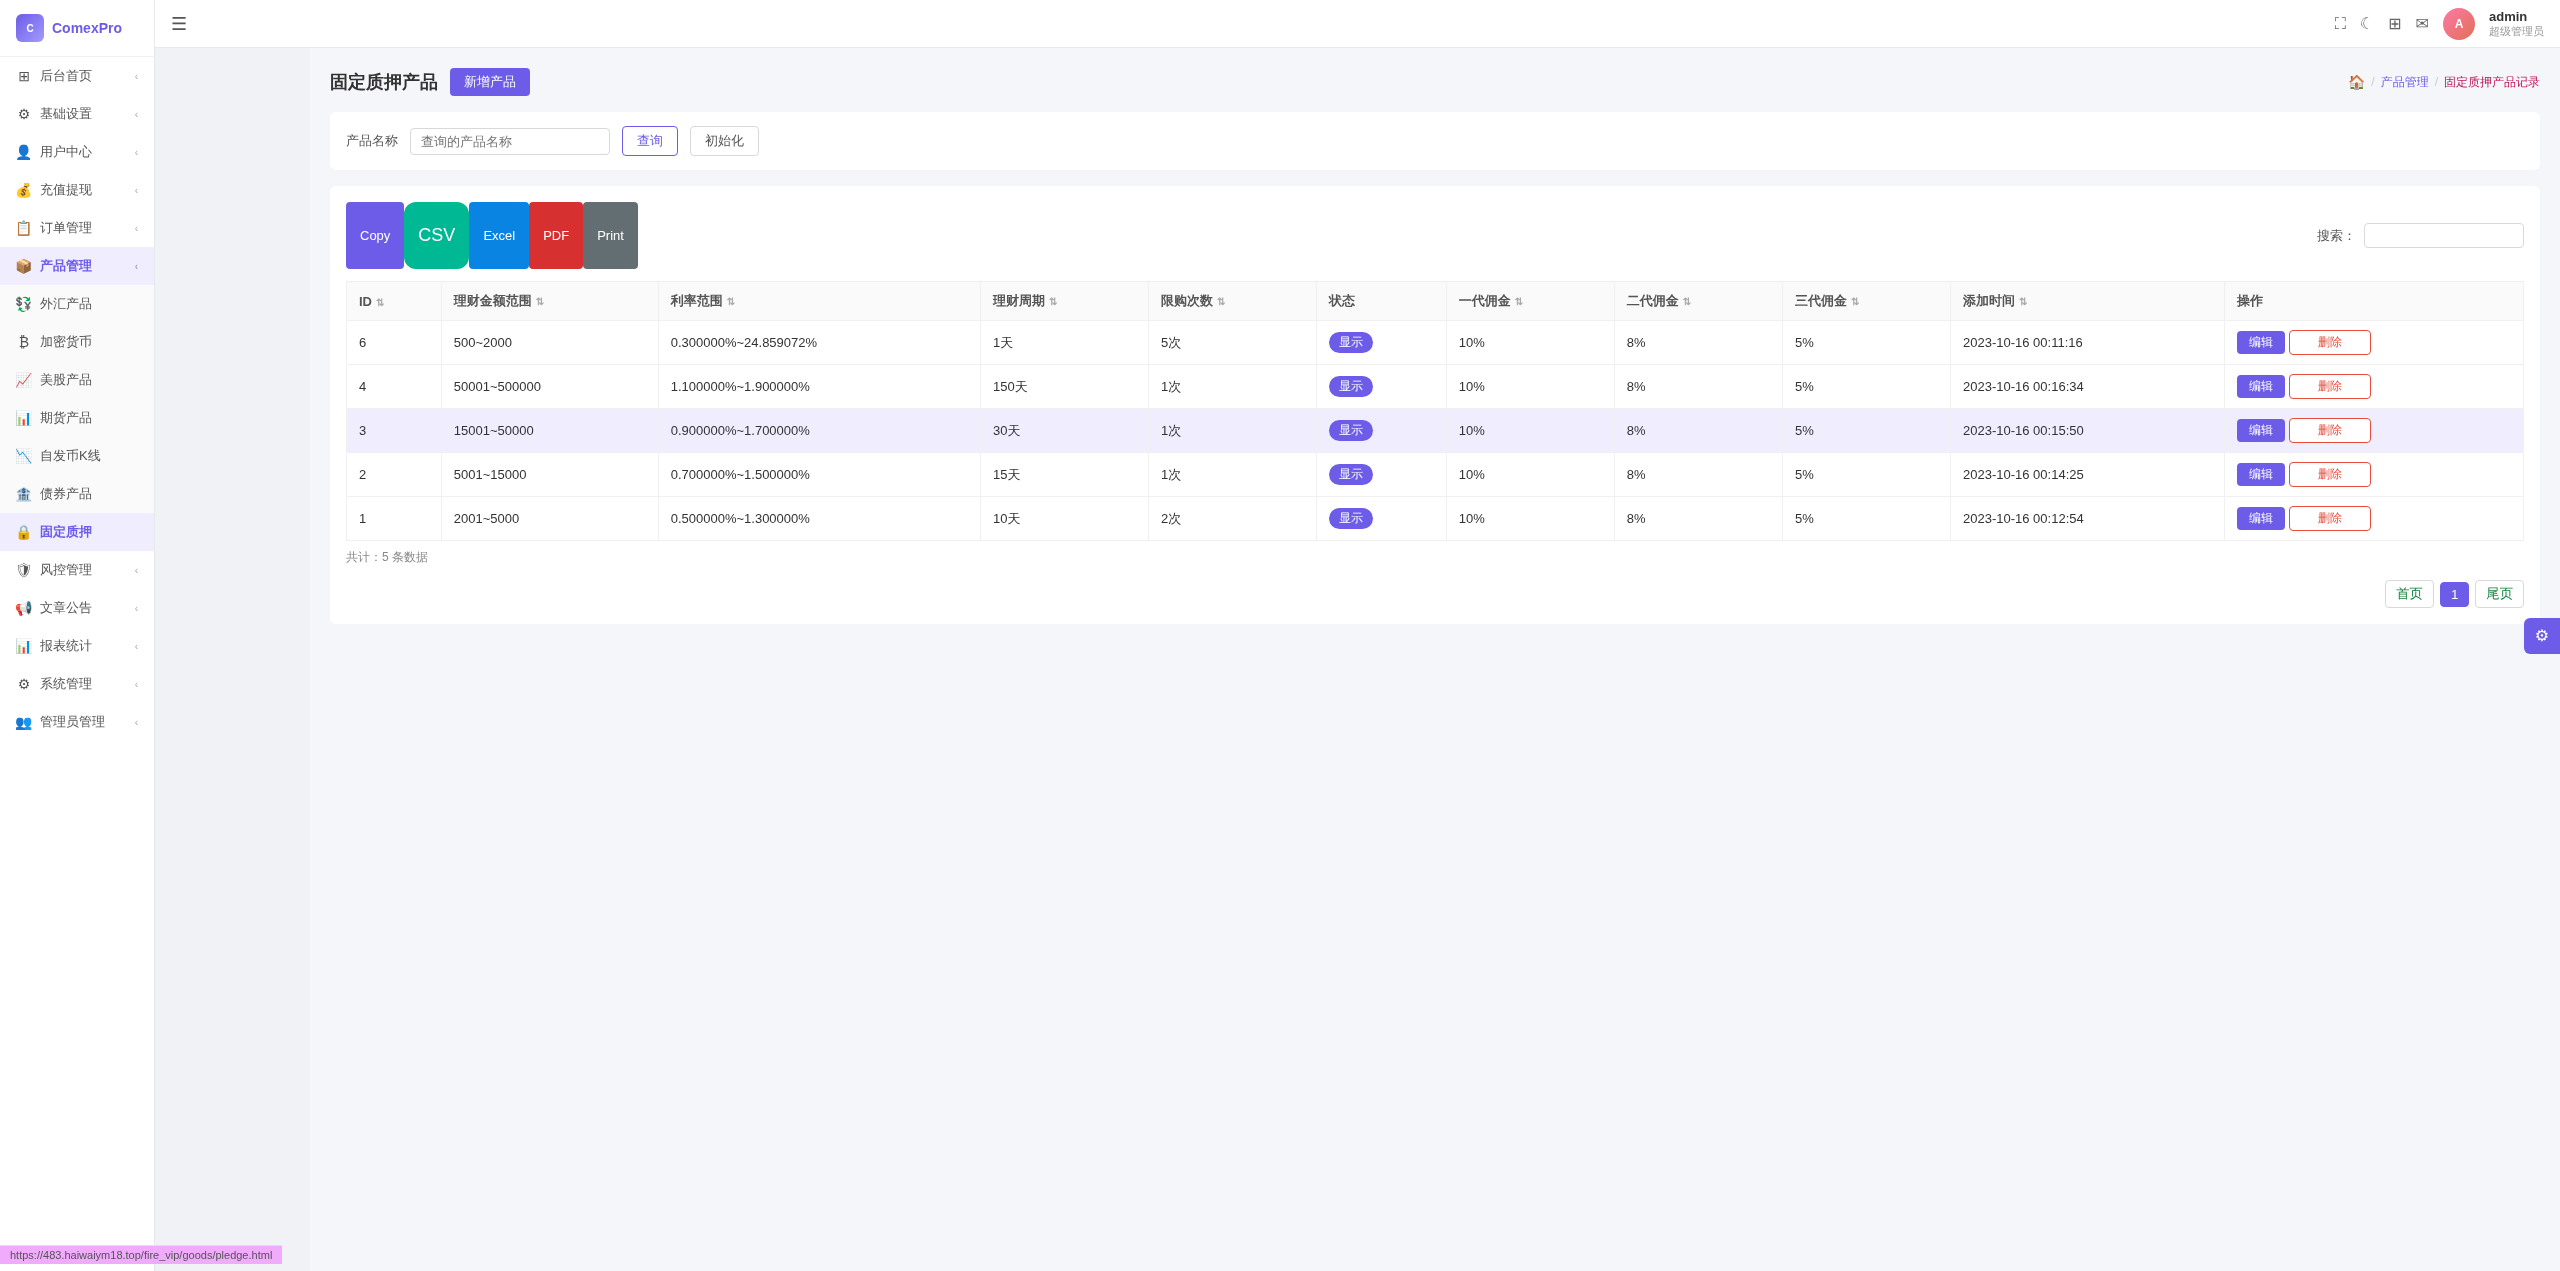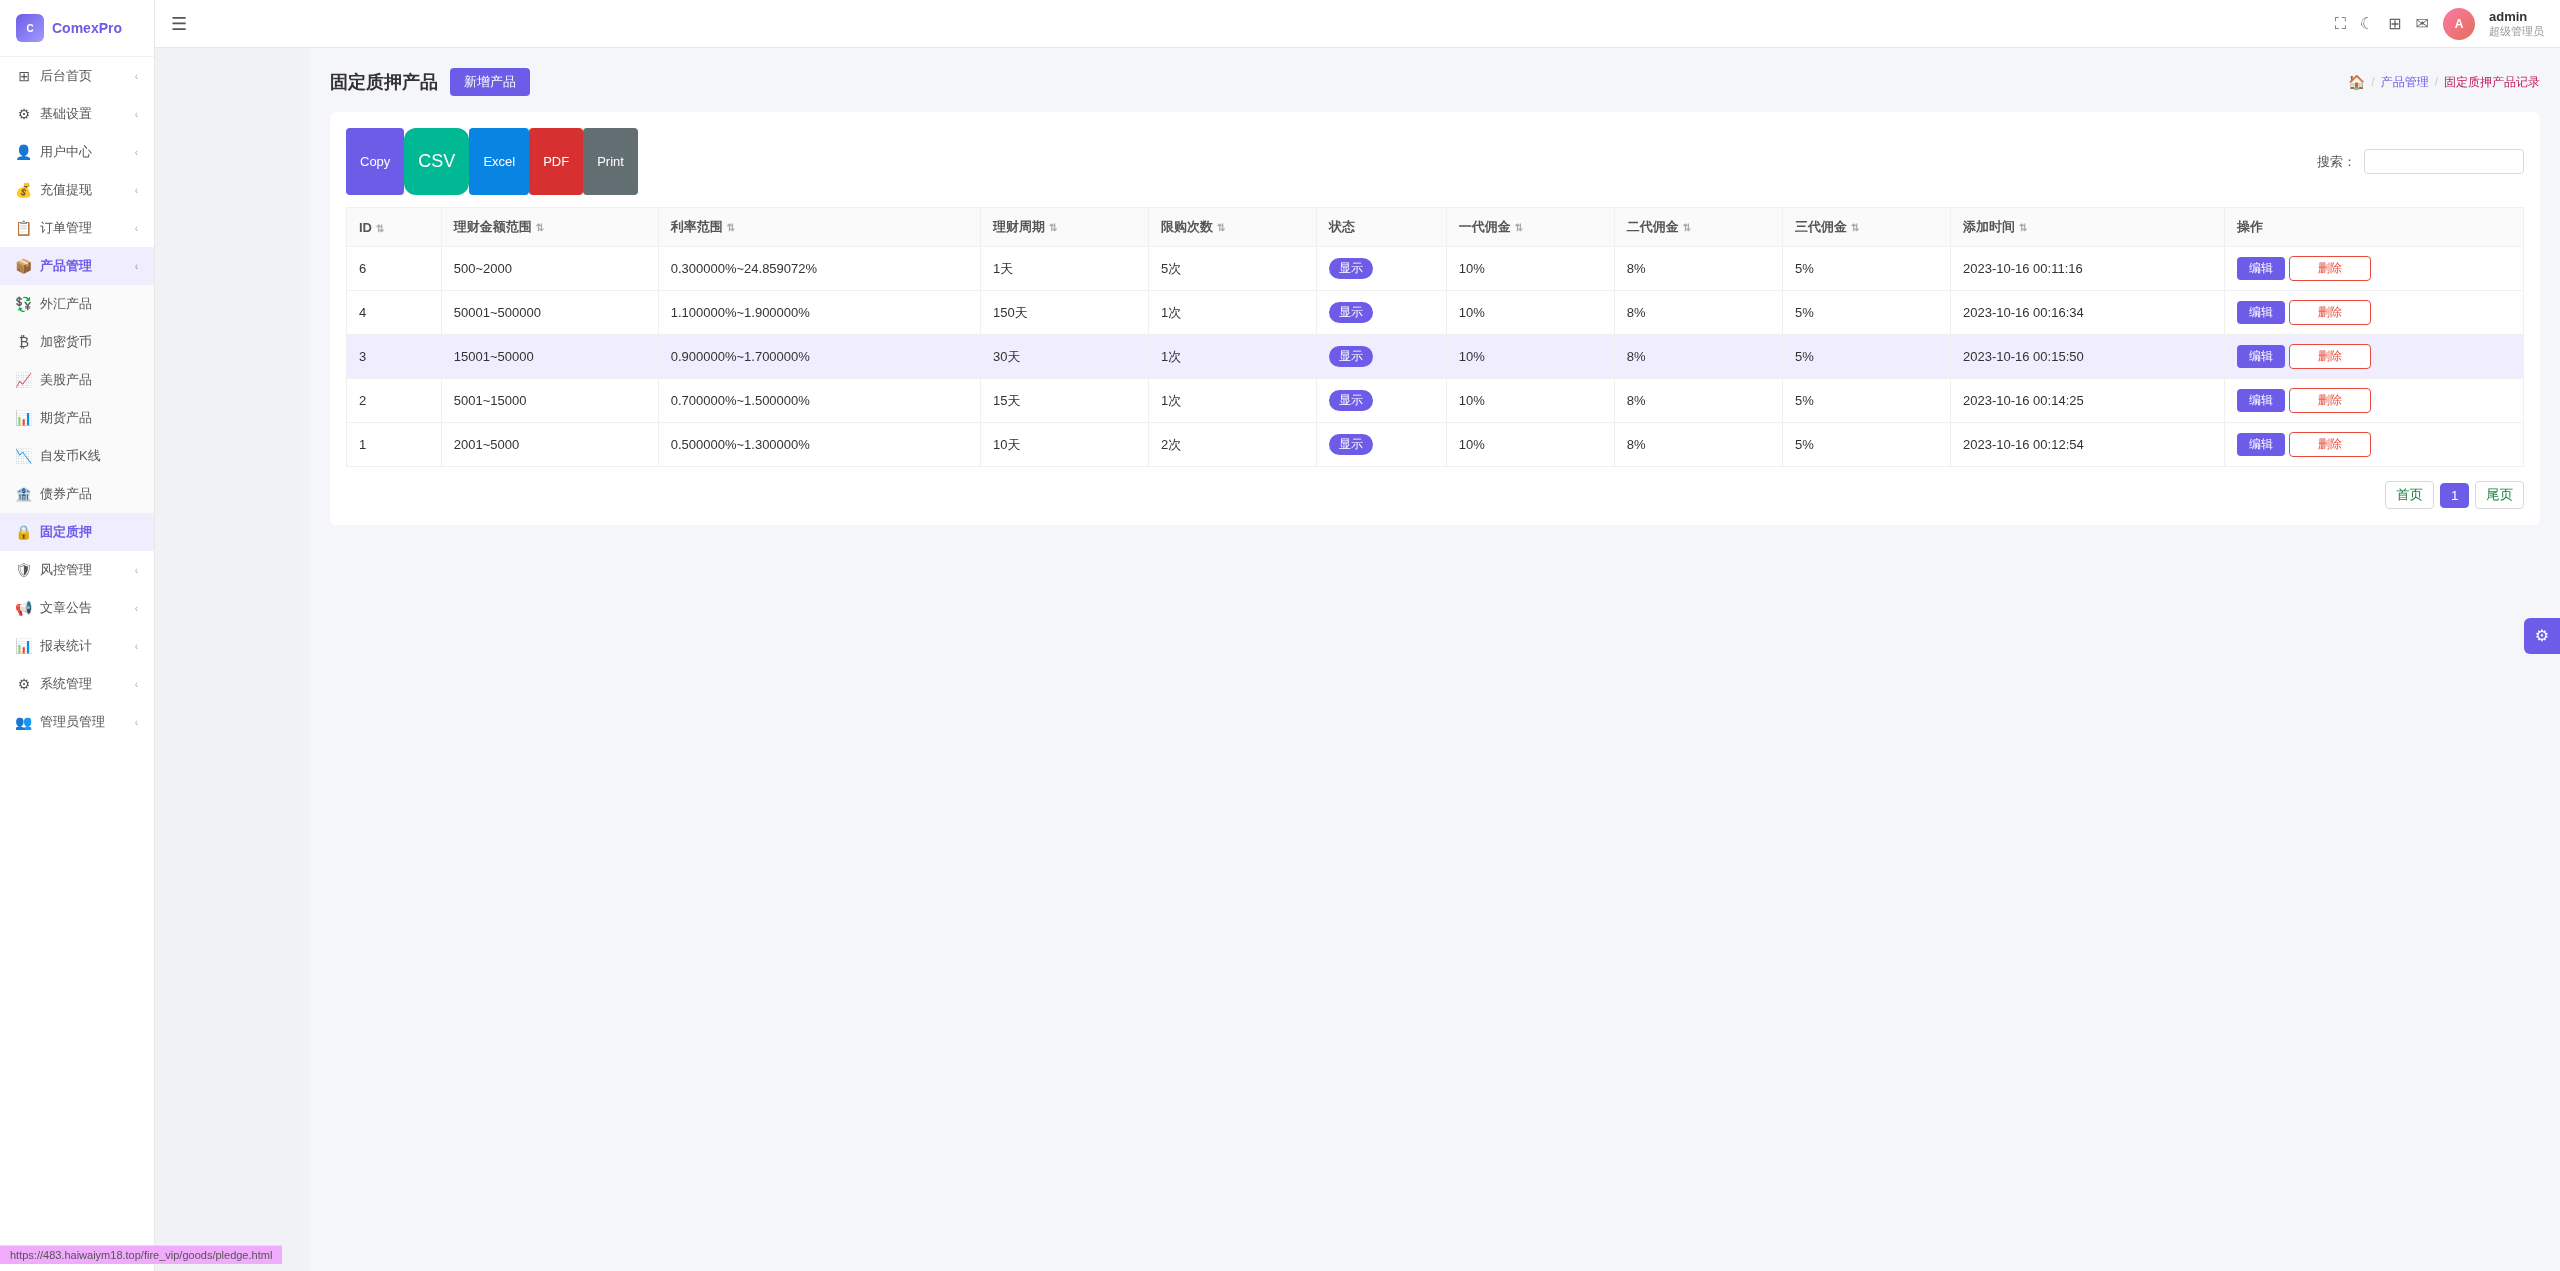--- a/index.html
+++ b/index.html
@@ -241,20 +241,26 @@
     </div>
     <div class="breadcrumb">
       <span class="breadcrumb-home breadcrumb-link">🏠</span>
       <span class="breadcrumb-sep">/</span>
       <span class="breadcrumb-link">产品管理</span>
       <span class="breadcrumb-sep">/</span>
       <span class="breadcrumb-current">固定质押产品记录</span>
     </div>
   </div>
 
+  <div class="filter-area">
+    <span class="filter-label">产品名称</span>
+    <input class="filter-input" placeholder="查询的产品名称" style="">
+    <button class="btn-search">查询</button>
+    <button class="btn-reset">初始化</button>
+  </div>
 
   <div class="table-card">
     <div class="table-toolbar">
       <div class="table-toolbar-left">
         <button class="btn-copy">Copy</button>
         <button class="btn-csv">CSV</button>
         <button class="btn-excel">Excel</button>
         <button class="btn-pdf">PDF</button>
         <button class="btn-print">Print</button>
       </div>
@@ -342,20 +348,21 @@
             <td><span class="status-badge">显示</span></td>
             <td>10%</td>
             <td>8%</td>
             <td>5%</td>
             <td>2023-10-16 00:12:54</td>
             <td><button class="btn-edit">编辑</button><button class="btn-delete">删除</button></td>
           </tr>
         </tbody>
     </table>
 
+    <div class="page-total">共计：5 条数据</div>
 
     <div class="pagination">
       <button class="page-btn">首页</button>
       <button class="page-btn active">1</button>
       <button class="page-btn">尾页</button>
     </div>
   </div>
 </div>
 
 <div class="settings-float">⚙</div>

